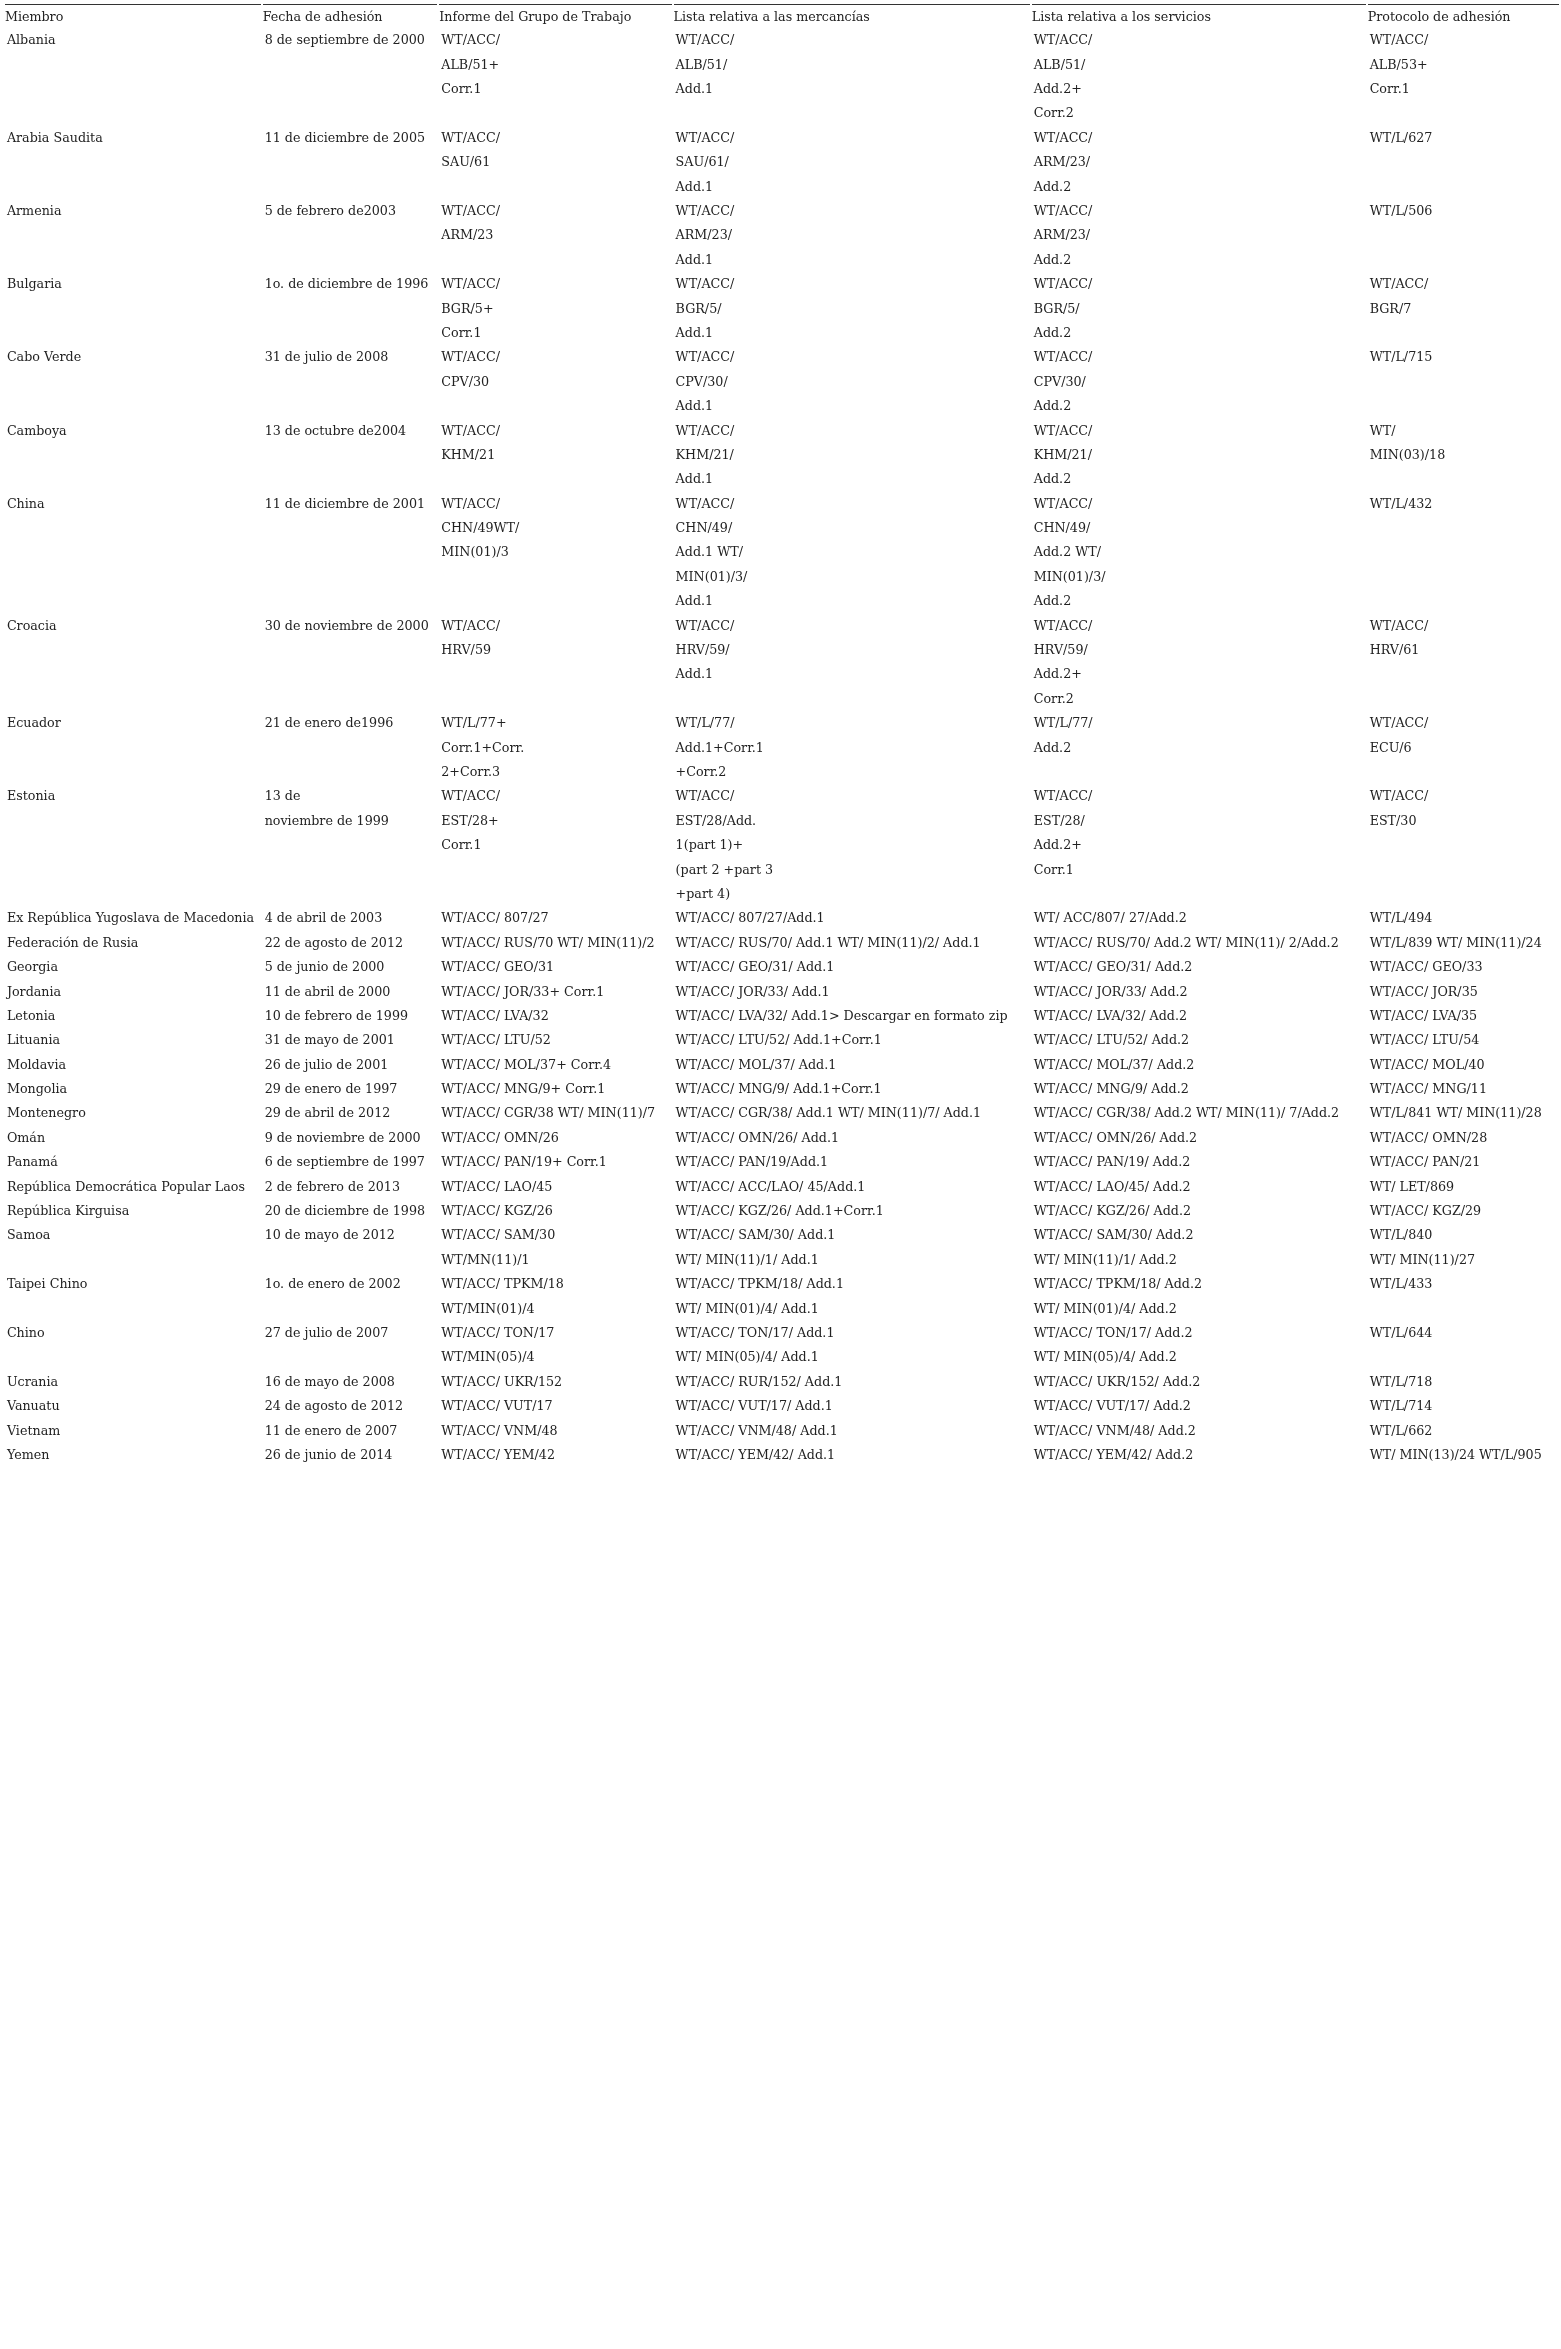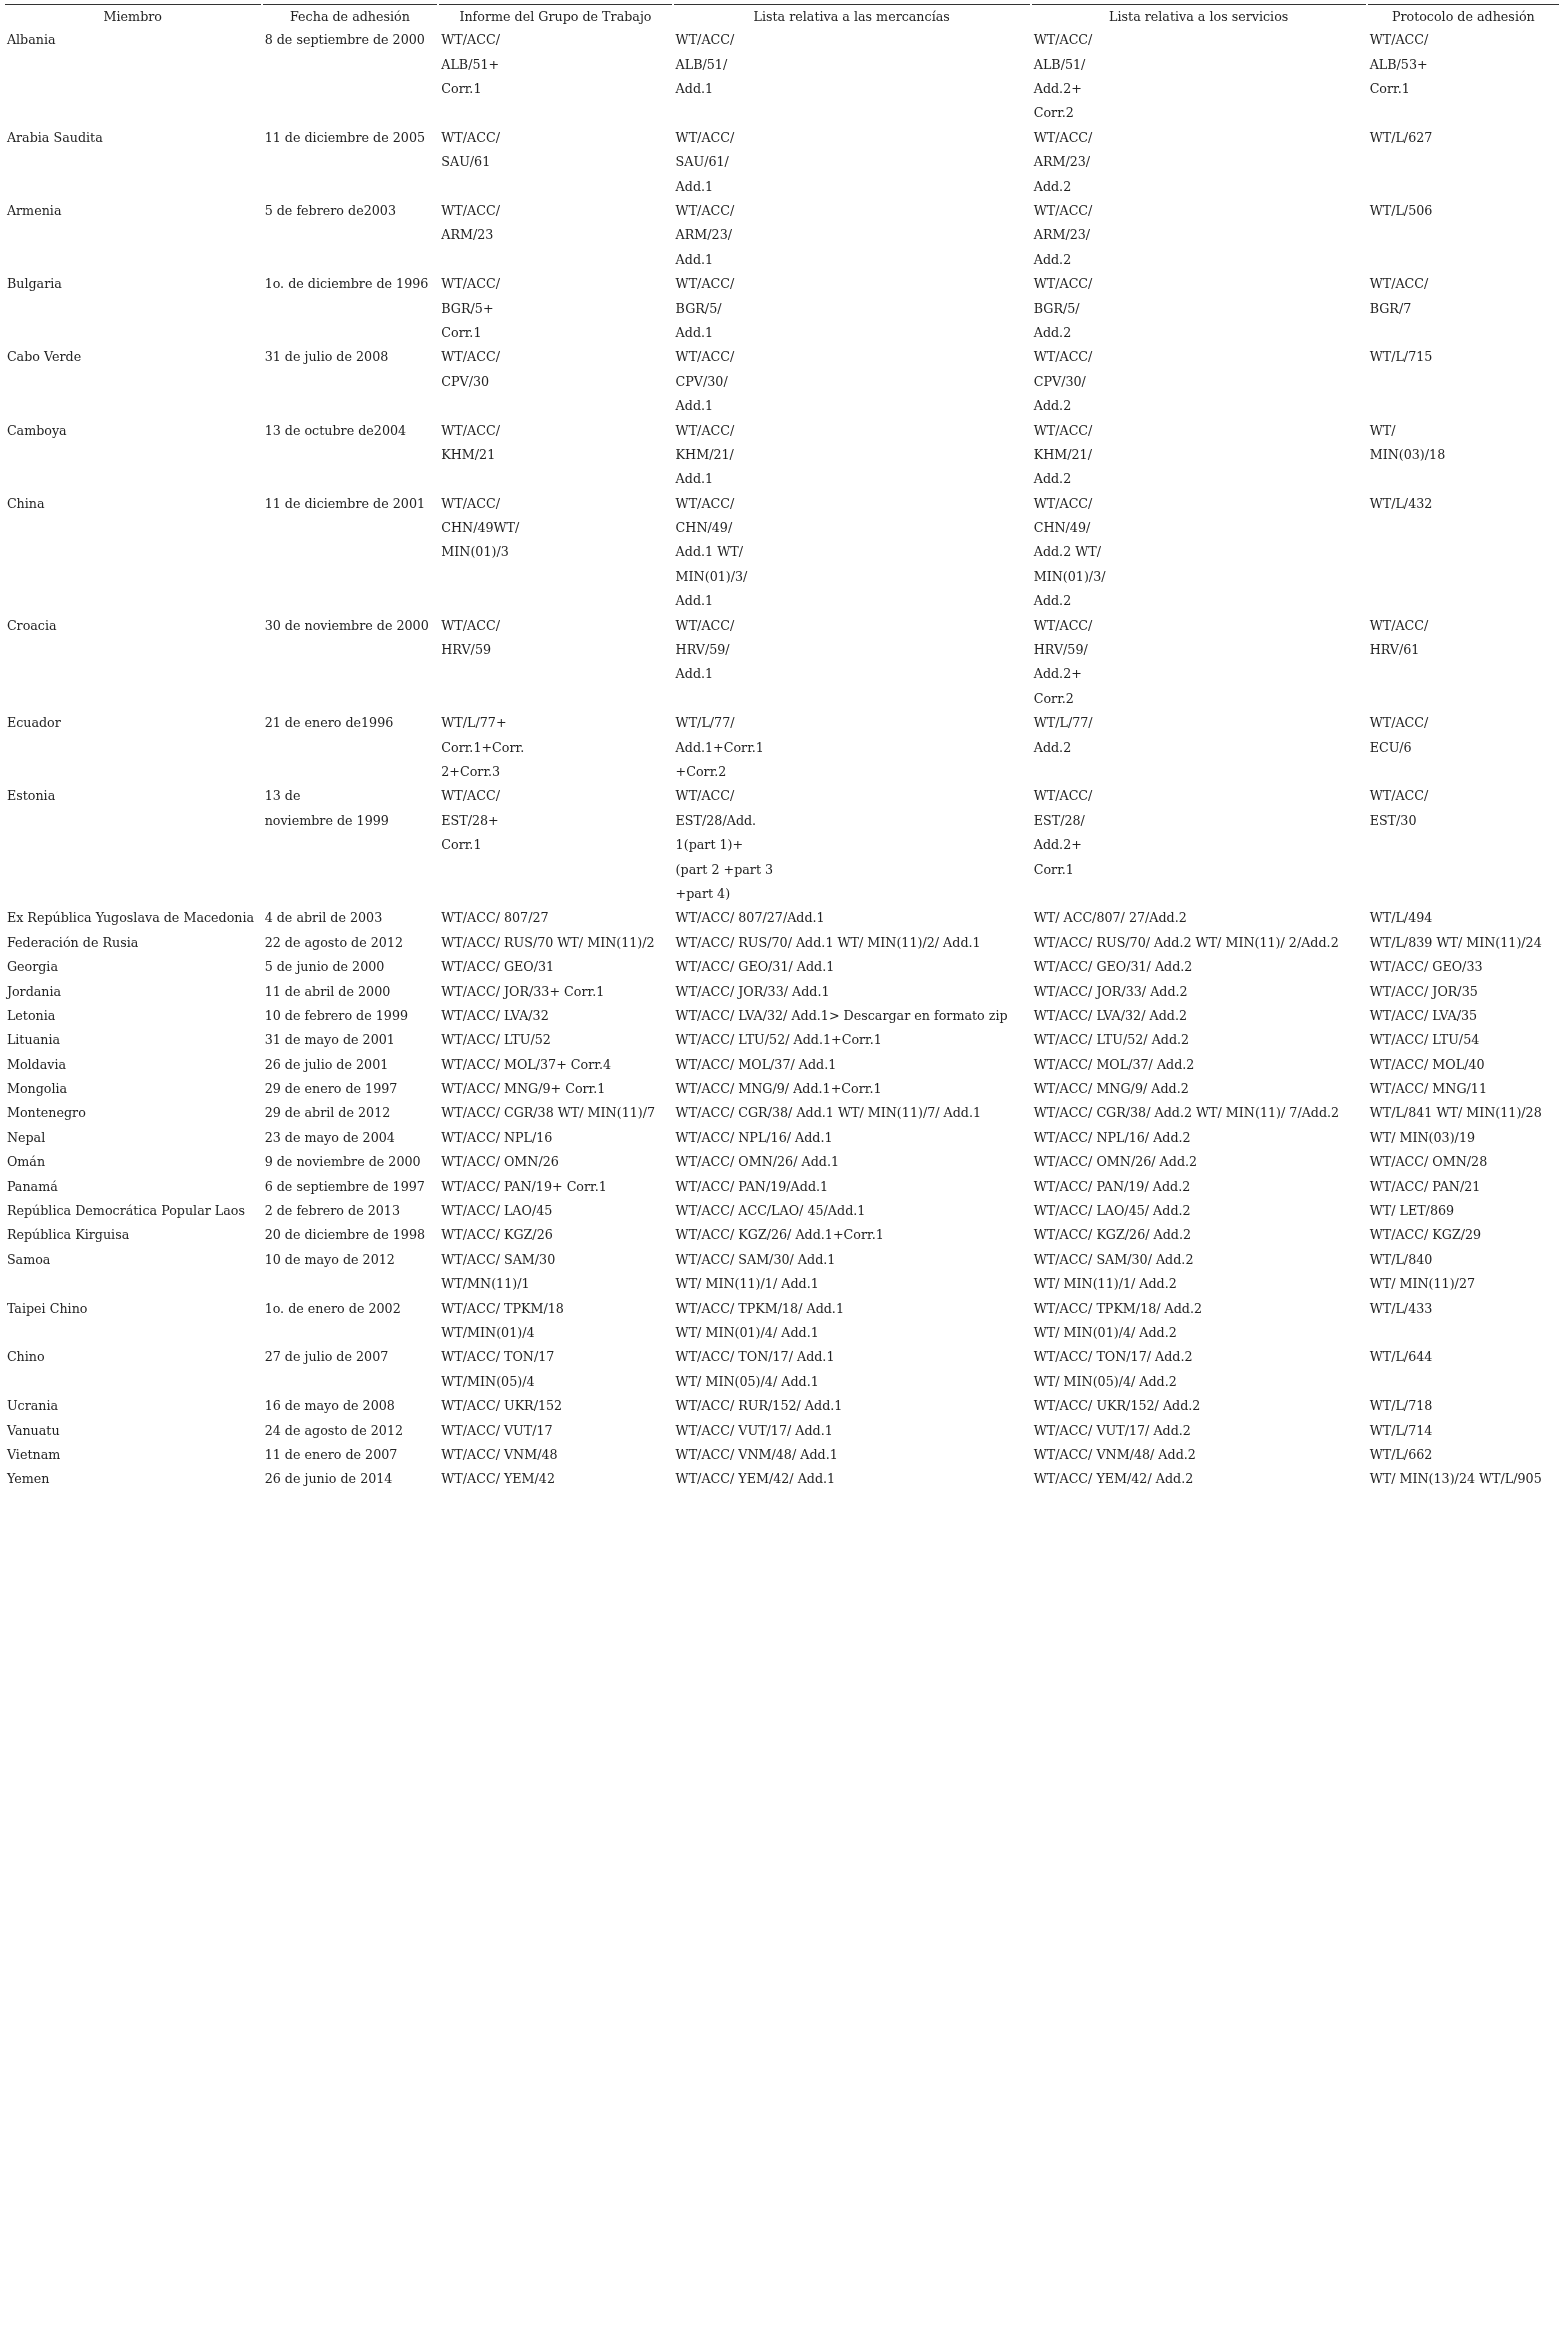--- a/index.html
+++ b/index.html
@@ -1,19 +1,19 @@
 <!DOCTYPE html>
 <html><head>
 <meta charset="utf-8">
 <style>
   html, body { margin:0; padding:0; background:#ffffff; }
   body { width:1561px; height:2349px; position:relative; overflow:hidden;
          font-family:"DejaVu Serif", "Liberation Serif", serif; font-size:12.7px; color:#222; }
   table { position:absolute; left:2.9px; top:3.9px; border-collapse:separate; border-spacing:2px 0; table-layout:fixed; }
-  th { font-weight:normal; text-align:center; border-top:1.5px solid #333; height:23.4px; padding:0; vertical-align:middle; white-space:nowrap; }
+  th { font-weight:normal; text-align:left; border-top:1.5px solid #333; height:23.4px; padding:0; vertical-align:middle; white-space:nowrap; }
   td { vertical-align:top; padding:0 0 0 2px; white-space:nowrap; }
   .line { height:24.4px; line-height:24.4px; display:block; }
   col.c1 { width:256px; } col.c2 { width:175px; } col.c3 { width:233px; }
   col.c4 { width:357px; } col.c5 { width:335px; } col.c6 { width:192px; }
 </style>
 </head>
 <body>
 
 <table>
   <colgroup>
@@ -481,40 +481,20 @@
         </td>
         <td>
           <span class="line">WT/ACC/ CGR/38/ Add.2 WT/ MIN(11)/ 7/Add.2</span>
         </td>
         <td>
           <span class="line">WT/L/841 WT/ MIN(11)/28</span>
         </td>
       </tr>
       <tr>
         <td>
-          <span class="line">Nepal</span>
-        </td>
-        <td>
-          <span class="line">23 de mayo de 2004</span>
-        </td>
-        <td>
-          <span class="line">WT/ACC/ NPL/16</span>
-        </td>
-        <td>
-          <span class="line">WT/ACC/ NPL/16/ Add.1</span>
-        </td>
-        <td>
-          <span class="line">WT/ACC/ NPL/16/ Add.2</span>
-        </td>
-        <td>
-          <span class="line">WT/ MIN(03)/19</span>
-        </td>
-      </tr>
-      <tr>
-        <td>
           <span class="line">Omán</span>
         </td>
         <td>
           <span class="line">9 de noviembre de 2000</span>
         </td>
         <td>
           <span class="line">WT/ACC/ OMN/26</span>
         </td>
         <td>
           <span class="line">WT/ACC/ OMN/26/ Add.1</span>

